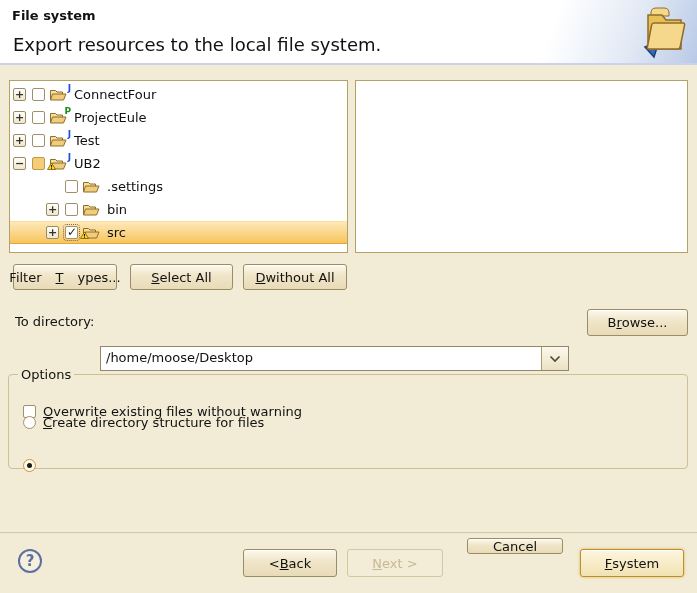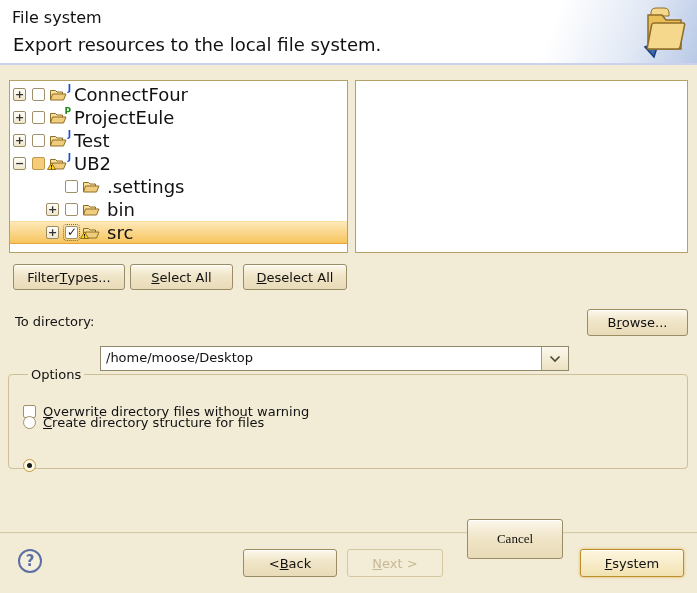--- a/index.html
+++ b/index.html
@@ -3,21 +3,21 @@
 <meta charset="utf-8">
 <style>
   html,body{margin:0;padding:0;}
   body{font-family:"DejaVu Sans","Liberation Sans",sans-serif;color:#111;}
   .dialog{position:relative;width:697px;height:593px;background:#f2ecd7;overflow:hidden;}
 
   
   .header{position:absolute;left:0;top:0;width:697px;height:65px;
     background:linear-gradient(110deg,#ffffff 70%,#ffffff 78%,#e2e9f5 90%,#b9c9e6 100%);
     border-bottom:2px solid #ccd1ee;box-sizing:border-box;}
-  .title{position:absolute;left:12px;top:8px;font-size:16px;font-weight:normal;}
+  .title{position:absolute;left:12px;top:8px;font-size:13px;font-weight:bold;}
   .subtitle{position:absolute;left:13px;top:34px;font-size:18px;}
   .header-icon{position:absolute;right:10px;top:3px;}
 
   
   .panel{position:absolute;background:#fff;border:1px solid #b2a268;box-sizing:border-box;}
   .tree-panel{left:9px;top:80px;width:339px;height:173px;padding-top:2px;}
   .list-panel{left:355px;top:80px;width:333px;height:173px;}
 
   
   .row{display:flex;align-items:center;height:23px;box-sizing:border-box;}
@@ -32,71 +32,71 @@
   .cb{width:13px;height:13px;border:1px solid #a1916b;border-radius:2px;background:#fff;
     margin-right:4px;box-sizing:border-box;flex:none;position:relative;}
   .cb.grayed{background:#f5cd79;border-color:#bf9a4a;}
   .cb.checked::after{content:"✓";position:absolute;left:1px;top:-2px;font-size:12px;font-weight:bold;color:#1a1a1a;}
   .cb.focused{outline:1px dotted #7a6c48;outline-offset:1px;}
   .ficon{width:19px;height:16px;position:relative;margin-right:4px;flex:none;}
   .badge{position:absolute;top:-4px;right:-3px;font:bold 9px "DejaVu Sans",sans-serif;
     color:#1f4fd0;text-shadow:0 0 2px #fff,0 0 2px #fff;}
   .badge.green{color:#1e8c1e;}
   .warn{position:absolute;left:-2px;bottom:-2px;}
-  .tlabel{font-size:18px;padding-left:2px;white-space:nowrap;}
+  .tlabel{font-size:13px;padding-left:2px;white-space:nowrap;}
 
   
   .btn{position:absolute;height:26px;border:1px solid #9a8c64;border-radius:3px;
     background:linear-gradient(#fcf8ec,#f0e5c8 45%,#e8dbb8);
     box-shadow:inset 0 1px 0 #fff;
     font-family:"DejaVu Sans","Liberation Sans",sans-serif;font-size:13px;color:#111;
     text-align:center;display:flex;align-items:center;justify-content:center;box-sizing:border-box;cursor:default;}
   .btn u{text-decoration:underline;}
   .btn.disabled{background:#f3ecd6;border-color:#d4c7a2;color:#c6b994;box-shadow:none;}
   .btn.default{border-color:#bd8e2c;box-shadow:inset 0 1px 0 #fff,0 0 3px #e0b050;
     background:linear-gradient(#fdf6e0,#f2e2b2);}
 
-  .filter-btn{left:13px;top:264px;width:112px;}
+  .filter-btn{left:13px;top:264px;width:104px;gap:14px;}
   .selectall-btn{left:130px;top:264px;width:103px;}
   .deselectall-btn{left:243px;top:264px;width:104px;}
 
   
   .dir-label{position:absolute;left:15px;top:314px;font-size:13px;}
   .combo{position:absolute;left:100px;top:310px;width:469px;height:25px;background:#fff;
     border:1px solid #91886b;box-sizing:border-box;margin-top:36px;}
   .combo-text{position:absolute;left:5px;top:3px;font-size:13px;white-space:nowrap;}
   .combo-drop{position:absolute;right:0;top:0;width:27px;height:23px;
     background:linear-gradient(#fcf8ec,#ece1c2);border-left:1px solid #a99a70;
     display:flex;align-items:center;justify-content:center;box-sizing:border-box;}
   .browse-btn{left:587px;top:309px;width:101px;height:27px;}
 
   
   fieldset.options{position:absolute;left:8px;top:367px;width:680px;height:102px;
     border:1px solid #cdbf96;border-radius:4px;margin:0;padding:0;box-sizing:border-box;}
-  fieldset.options legend{font-size:13px;margin-left:19px;padding:0 3px;}
+  fieldset.options legend{font-size:13px;margin-left:9px;padding:0 3px;}
   .opt-row{position:absolute;left:14px;display:flex;align-items:center;height:16px;}
   .opt-row .ctl{width:13px;height:13px;border:1px solid #a1916b;background:#fff;
     box-sizing:border-box;margin-right:7px;flex:none;position:relative;}
   .ctl.check{border-radius:2px;}
   .ctl.radio{border-radius:50%;}
   .ctl.radio.on{border-color:#c6973c;background:#fffbe8;}
   .ctl.radio.on::after{content:"";position:absolute;left:3px;top:3px;width:5px;height:5px;
     border-radius:50%;background:#1a1a1a;}
   .opt-label{font-size:13px;}
   .opt-label u{text-decoration:underline;}
 
   
   .separator{position:absolute;left:0;top:532px;width:697px;height:2px;
     background:linear-gradient(#c8b98c,#faf6ea);}
   .help-btn{position:absolute;left:18px;top:549px;width:24px;height:24px;border:2px solid #5d6fa0;
     border-radius:50%;color:#5d6fa0;font:bold 15px/21px "DejaVu Sans",sans-serif;text-align:center;
     box-sizing:border-box;background:#f5f0de;}
   .back-btn{left:243px;top:549px;width:94px;height:28px;}
   .next-btn{left:347px;top:549px;width:96px;height:28px;}
-  .cancel-btn{left:467px;top:519px;width:96px;height:40px;font-family:Liberation Serif, serif;}
+  .cancel-btn{left:467px;top:538px;width:96px;height:16px;}
   .finish-btn{left:580px;top:549px;width:104px;height:28px;}
 </style>
 </head>
 <body>
 
 <div class="dialog">
 
   <div class="header">
     <div class="title">File system</div>
     <div class="subtitle">Export resources to the local file system.</div>
@@ -223,21 +223,21 @@
       <span>ypes...</span>
   </div>
   <div class="btn selectall-btn">
     <span></span>
       <u>S</u>
       <span>elect All</span>
   </div>
   <div class="btn deselectall-btn">
     <span></span>
       <u>D</u>
-      <span>eselect All</span>
+      <span>without All</span>
   </div>
 
   <div class="dir-label">To directory:</div>
   <div class="combo">
     <span class="combo-text">/home/moose/Desktop</span>
     <span class="combo-drop">
       <svg width="12" height="8" viewBox="0 0 12 8">
           <path d="M1.5 1.5 L6 6 L10.5 1.5" fill="none" stroke="#4a4a3a" stroke-width="1.6"></path>
         </svg>
     </span>
@@ -245,21 +245,21 @@
   <div class="btn browse-btn">
     <span>B</span>
       <u>r</u>
       <span>owse...</span>
   </div>
 
   <fieldset class="options">
     <legend>Options</legend>
     <div class="opt-row" style="top:21px;">
       <span class="ctl check"></span>
-      <span class="opt-label"><span></span><u>O</u><span>verwrite directory files without warning</span></span>
+      <span class="opt-label"><span></span><u>O</u><span>verwrite existing files without warning</span></span>
     </div>
     <div class="opt-row" style="top:32px;">
       <span class="ctl radio"></span>
       <span class="opt-label"><span></span><u>C</u><span>reate directory structure for files</span></span>
     </div>
     <div class="opt-row" style="top:75px;">
       <span class="ctl radio on"></span>
     </div>
   </fieldset>
 

